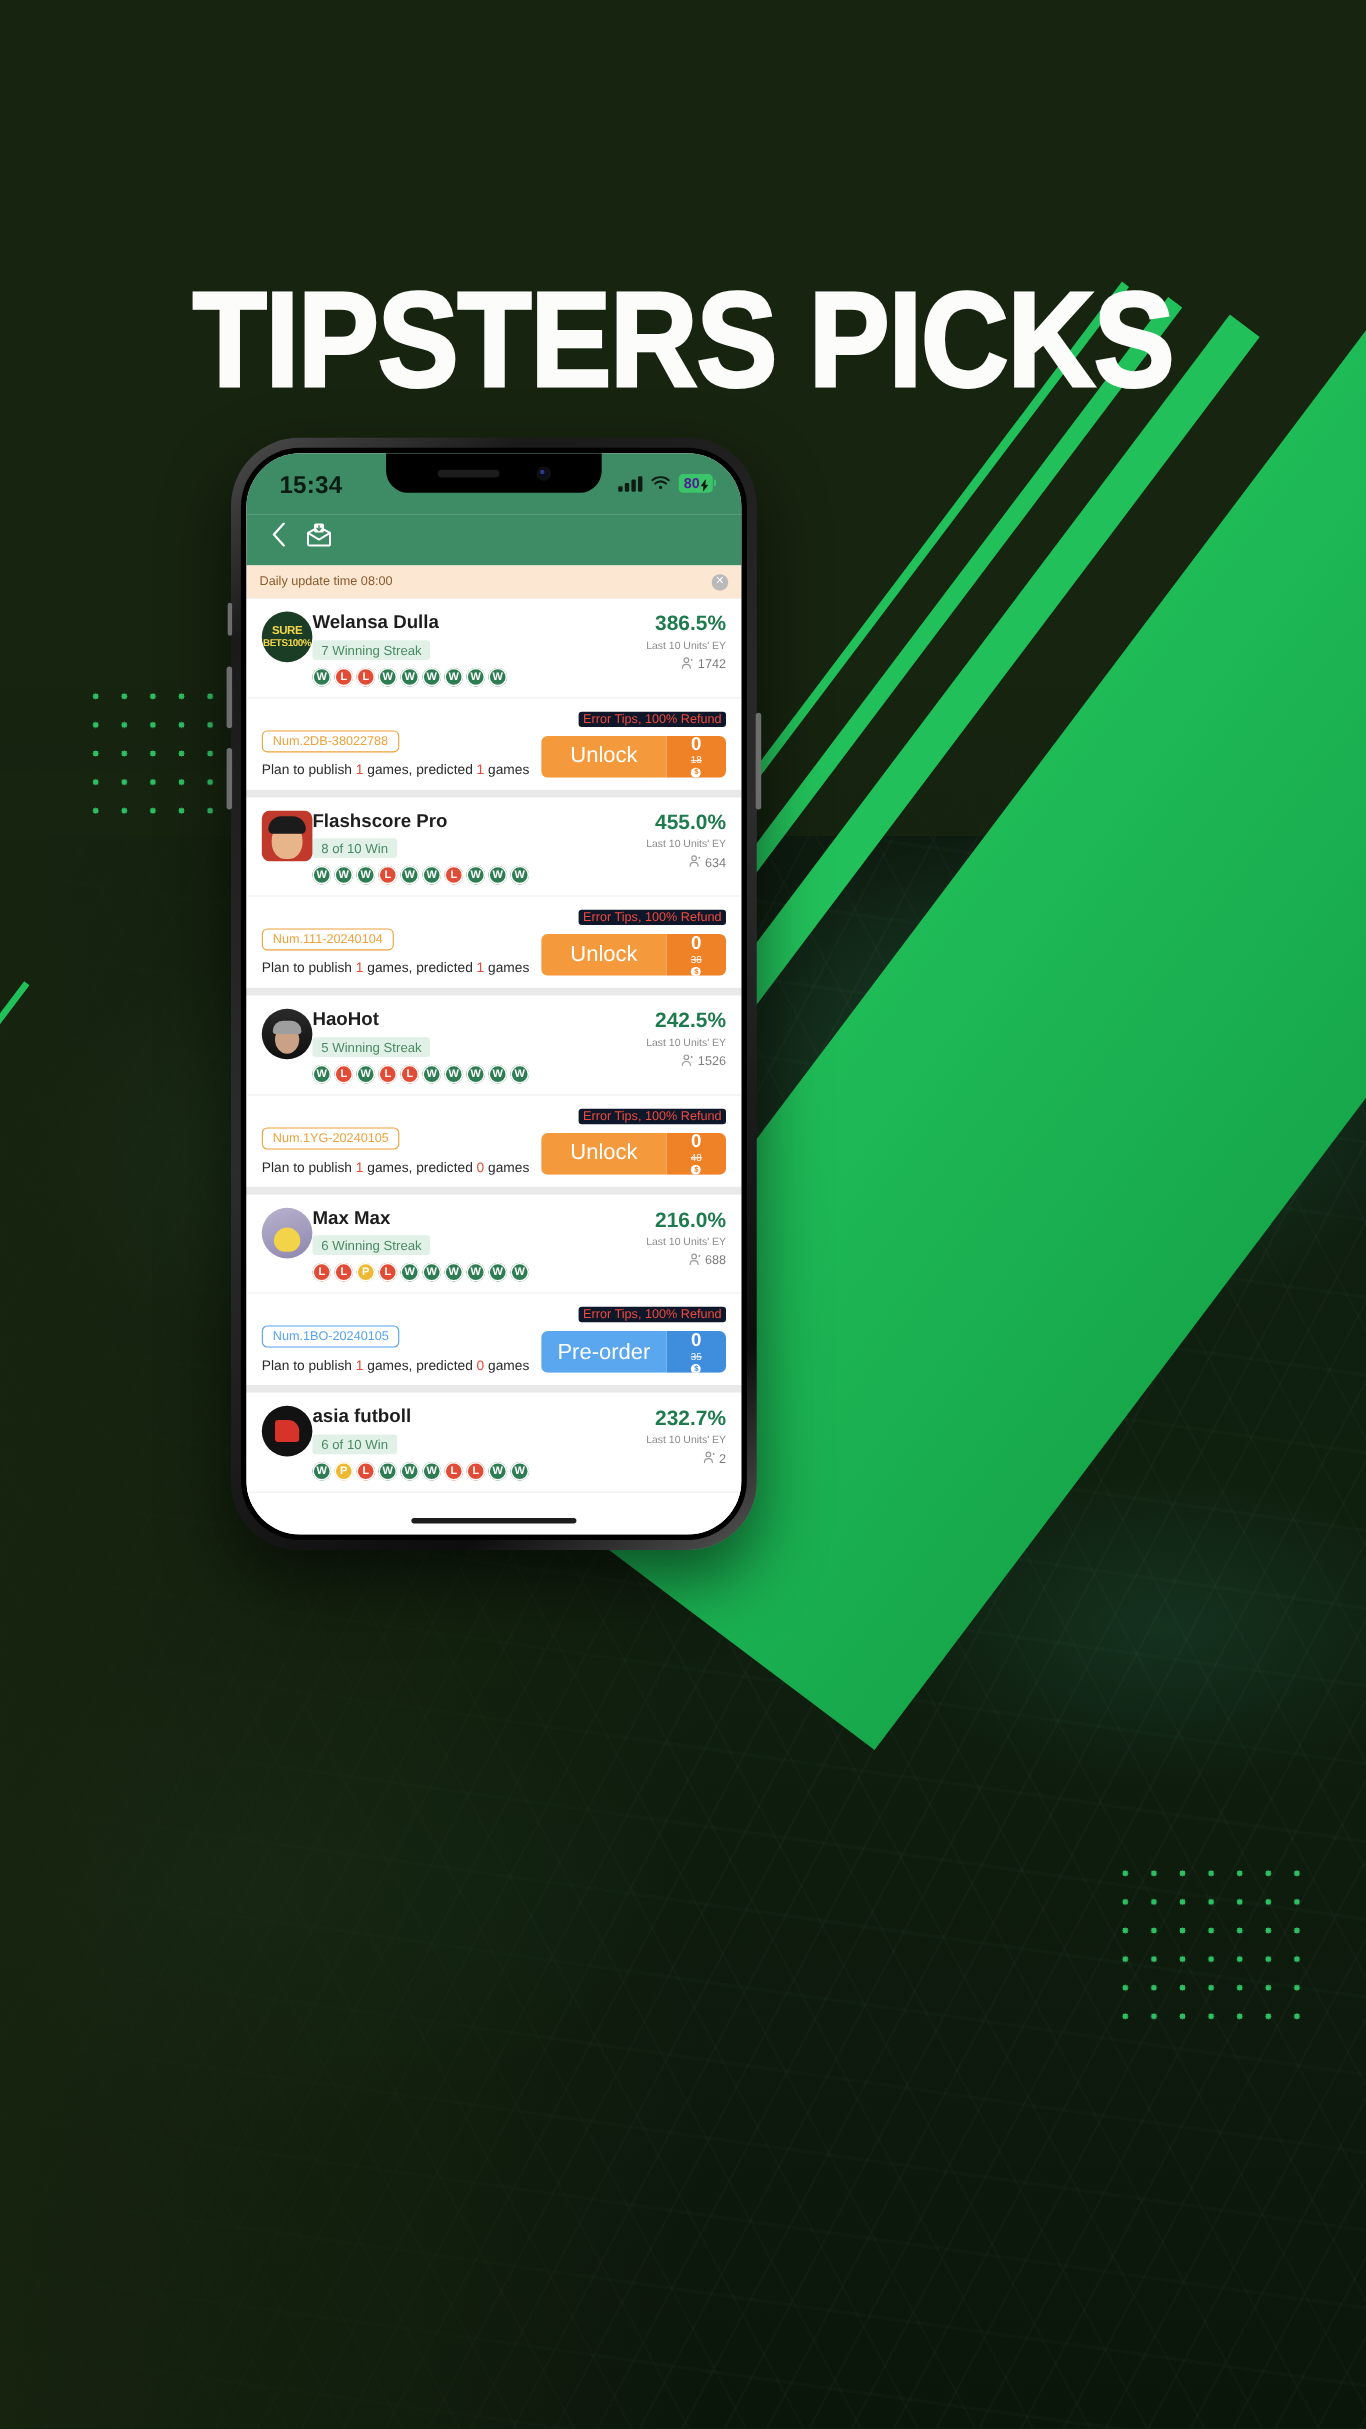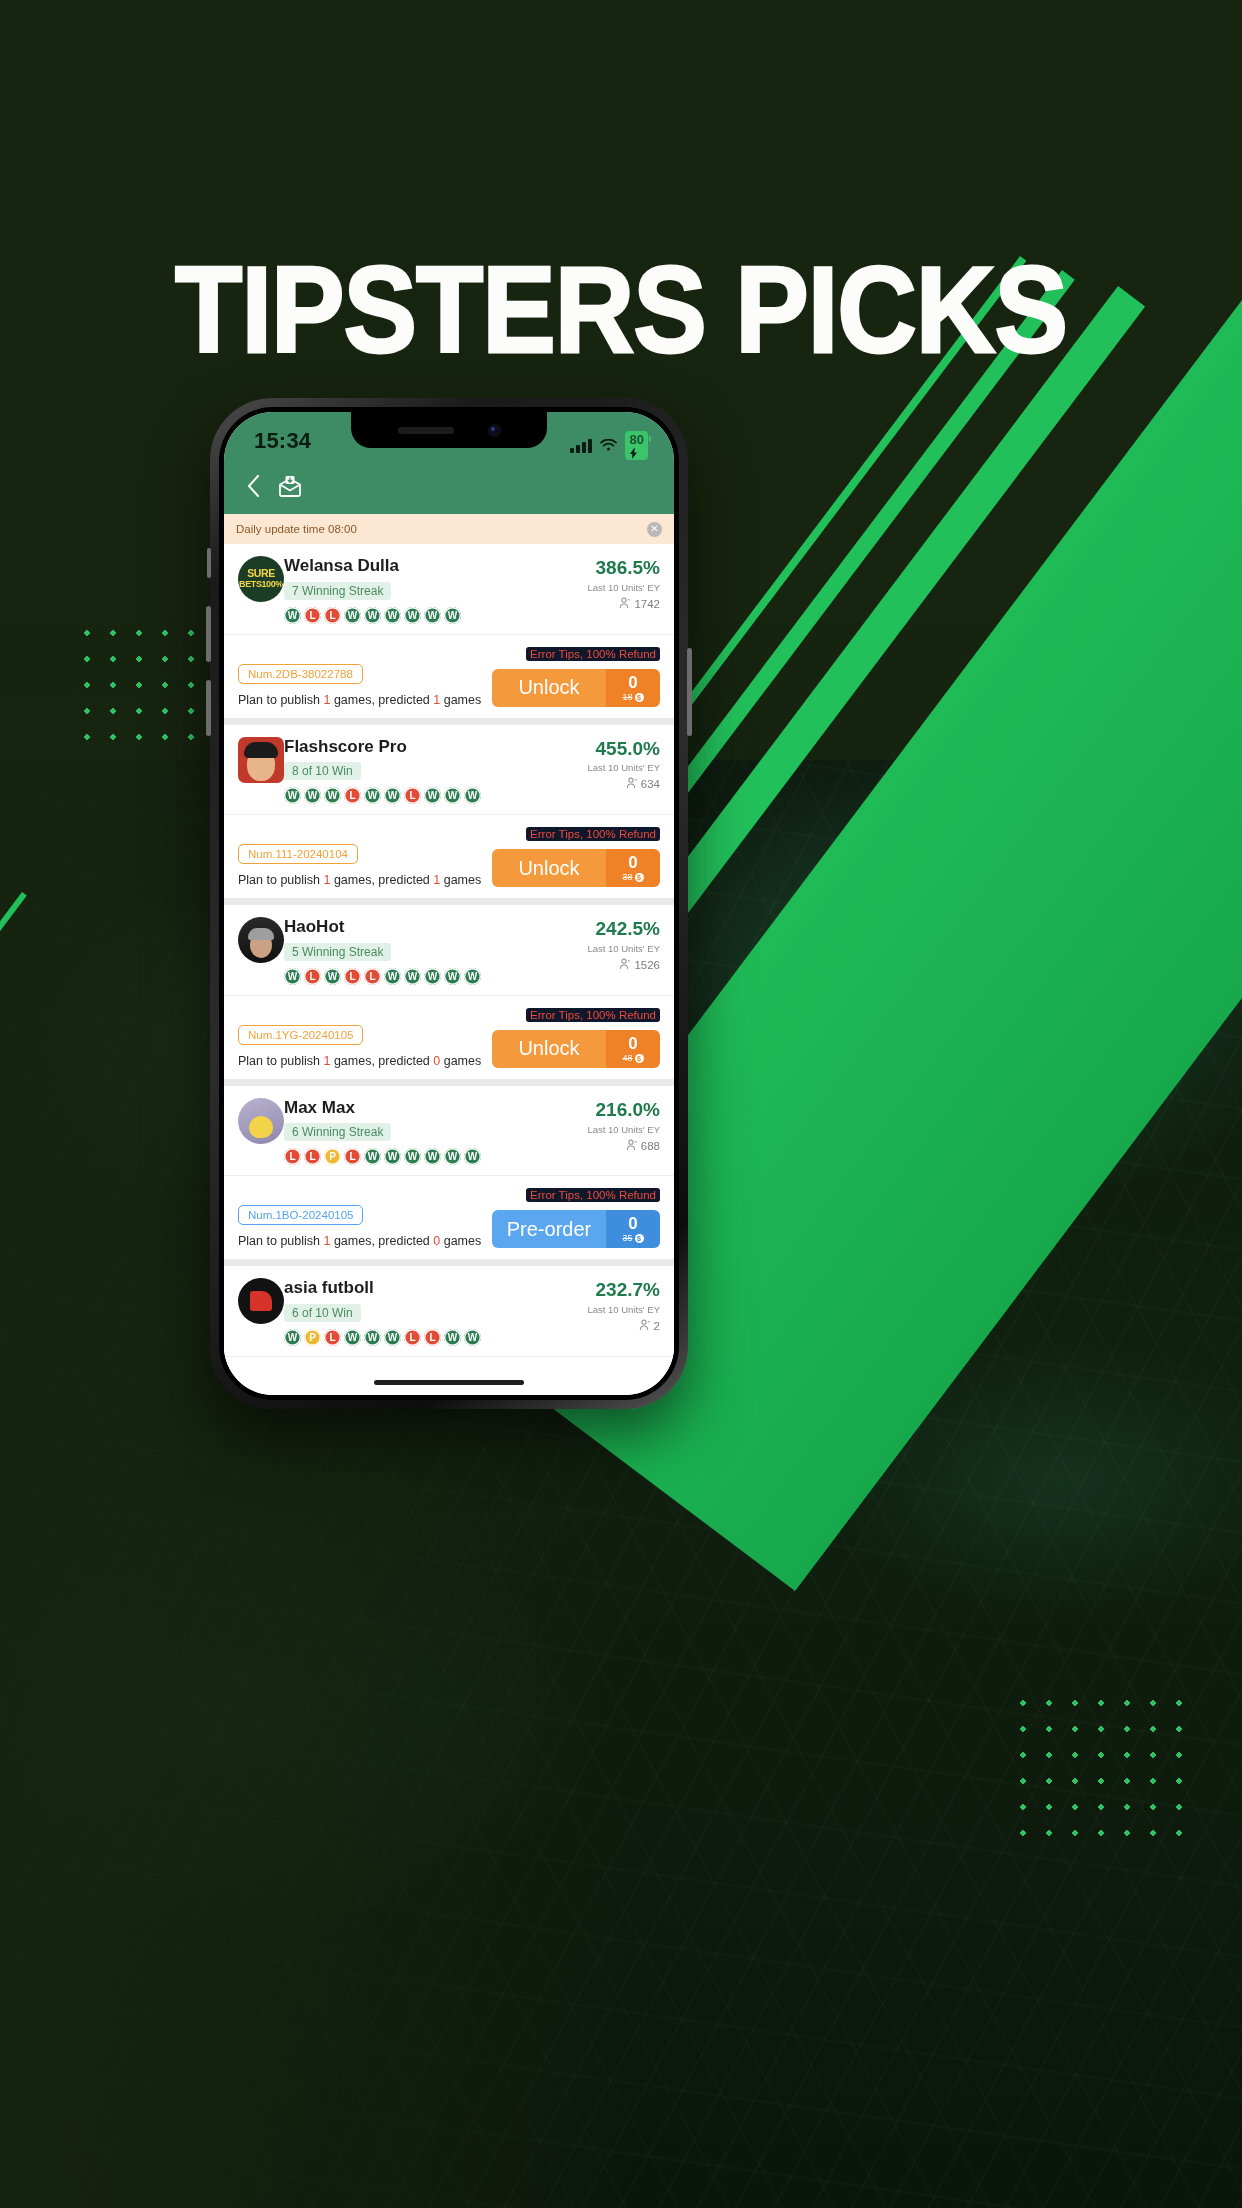--- a/index.html
+++ b/index.html
@@ -92,24 +92,23 @@
   }
   .clock{ font-size:22px; font-weight:700; color:#0c1c12; letter-spacing:.2px;text-align:center; }
   .status-right{ display:flex; align-items:center; gap:8px; margin-top:3px; }
   .signal{ display:flex; align-items:flex-end; gap:2.5px; height:14px; }
   .signal i{ width:3.4px; background:#0c1c12; border-radius:1px; display:block; }
   .signal i:nth-child(1){ height:5px; }
   .signal i:nth-child(2){ height:8px; }
   .signal i:nth-child(3){ height:11px; }
   .signal i:nth-child(4){ height:14px; }
   .battery{
-    background:#3cc46a; color:#14532d; font-size:13px; font-weight:700;
-    border-radius:4px; padding:1px 4px 1px 5px; display:flex; align-items:flex-start; gap:1px;
+    background:#3cc46a; color:#4c1d95; font-size:13px; font-weight:700;
+    border-radius:4px; padding:1px 4px 1px 5px; display:flex; align-items:flex-end; gap:1px;
     position:relative;
-    flex-direction:column;
   }
   .battery::after{ content:""; position:absolute; right:-3px; top:5px; width:2px; height:6px; background:#3cc46a; border-radius:0 2px 2px 0; }
   .notch{
     position:absolute; left:50%; top:0; transform:translateX(-50%);
     width:196px; height:36px; background:#000; border-radius:0 0 20px 20px;
     display:flex; align-items:center; justify-content:center; gap:34px;
   }
   .speaker{ width:56px; height:7px; background:#1d1d1d; border-radius:4px; }
   .frontcam{ width:13px; height:13px; border-radius:50%; background:#0b0d1c; box-shadow:inset 0 0 0 2px #101010; position:relative; }
   .frontcam::after{ content:""; position:absolute; left:3px; top:3px; width:4px; height:4px; border-radius:50%; background:#2b3d8a; }
@@ -208,21 +207,21 @@
   .actionbtn{
     margin-top:7px; display:flex; align-items:stretch; border-radius:6px; overflow:hidden;
     width:168px; height:38px; cursor:pointer;
   }
   .actionbtn .lbl{ flex:1; display:flex; align-items:center; justify-content:center; color:#fff; font-size:20px; }
   .actionbtn .price{
     width:54px; display:flex; flex-direction:column; align-items:center; justify-content:center;
     color:#fff; line-height:1;
   }
   .actionbtn .price .now{ font-size:17px; font-weight:700; }
-  .actionbtn .price .was{ font-size:9px; display:flex; align-items:center; gap:2px; margin-top:2px; }
+  .actionbtn .price .was{ font-size:9px; display:flex; align-items:center; gap:2px; margin-top:2px;flex-direction:column; }
   .actionbtn .price .was s{ opacity:.95; }
   .coin{ width:9px; height:9px; border-radius:50%; background:#fff; color:#e98b2a; font-size:7px; display:flex; align-items:center; justify-content:center; font-weight:700; }
   .actionbtn.orange .lbl{ background:#f49a3c; }
   .actionbtn.orange .price{ background:#ef8227; }
   .actionbtn.orange .coin{ color:#ef8227; }
   .actionbtn.blue .lbl{ background:#5aa7f0; }
   .actionbtn.blue .price{ background:#3f8ede; }
   .actionbtn.blue .coin{ color:#3f8ede; }
 
   .homebar{

